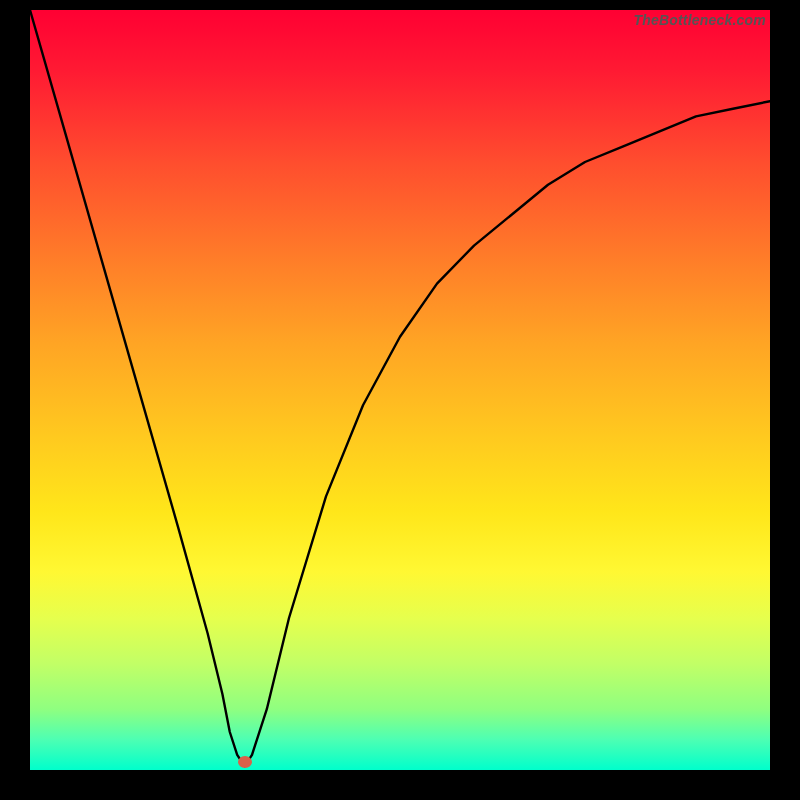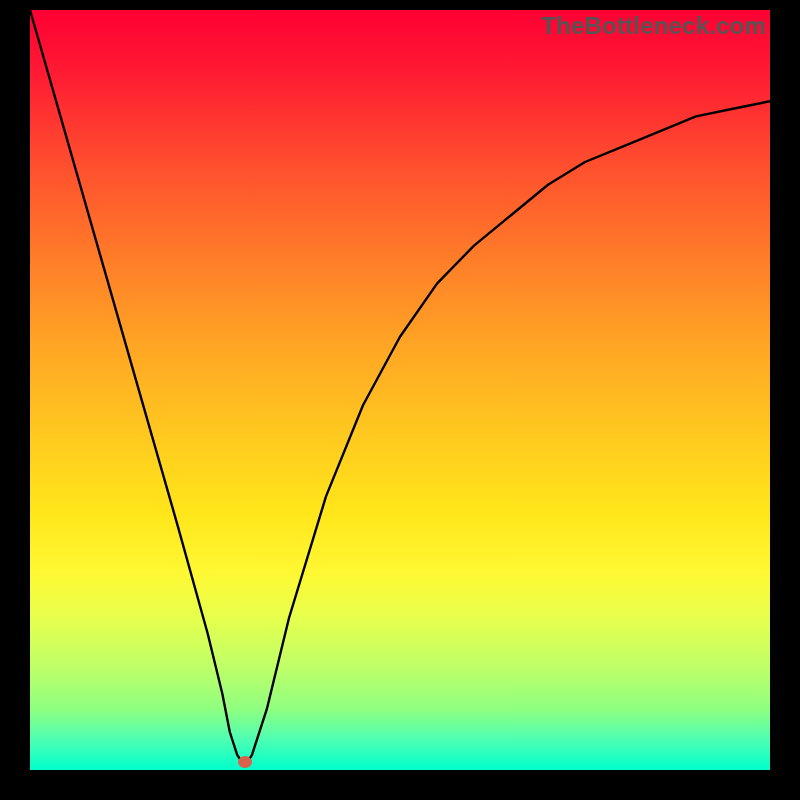--- a/index.html
+++ b/index.html
@@ -30,24 +30,25 @@
       #8fff80 92%,
       #4dffb3 96%,
       #00ffcc 100%
     );
   }
   .watermark {
     position: absolute;
     top: 12px;
     right: 34px;
     font-family: Arial, Helvetica, sans-serif;
-    font-size: 24px;
+    font-size: 14px;
     font-weight: bold;
     color: #555555;
     letter-spacing: 0.2px;
+    font-style: italic;
   }
   svg.curve {
     position: absolute;
     left: 30px;
     top: 10px;
     width: 740px;
     height: 760px;
   }
   .marker {
     position: absolute;

